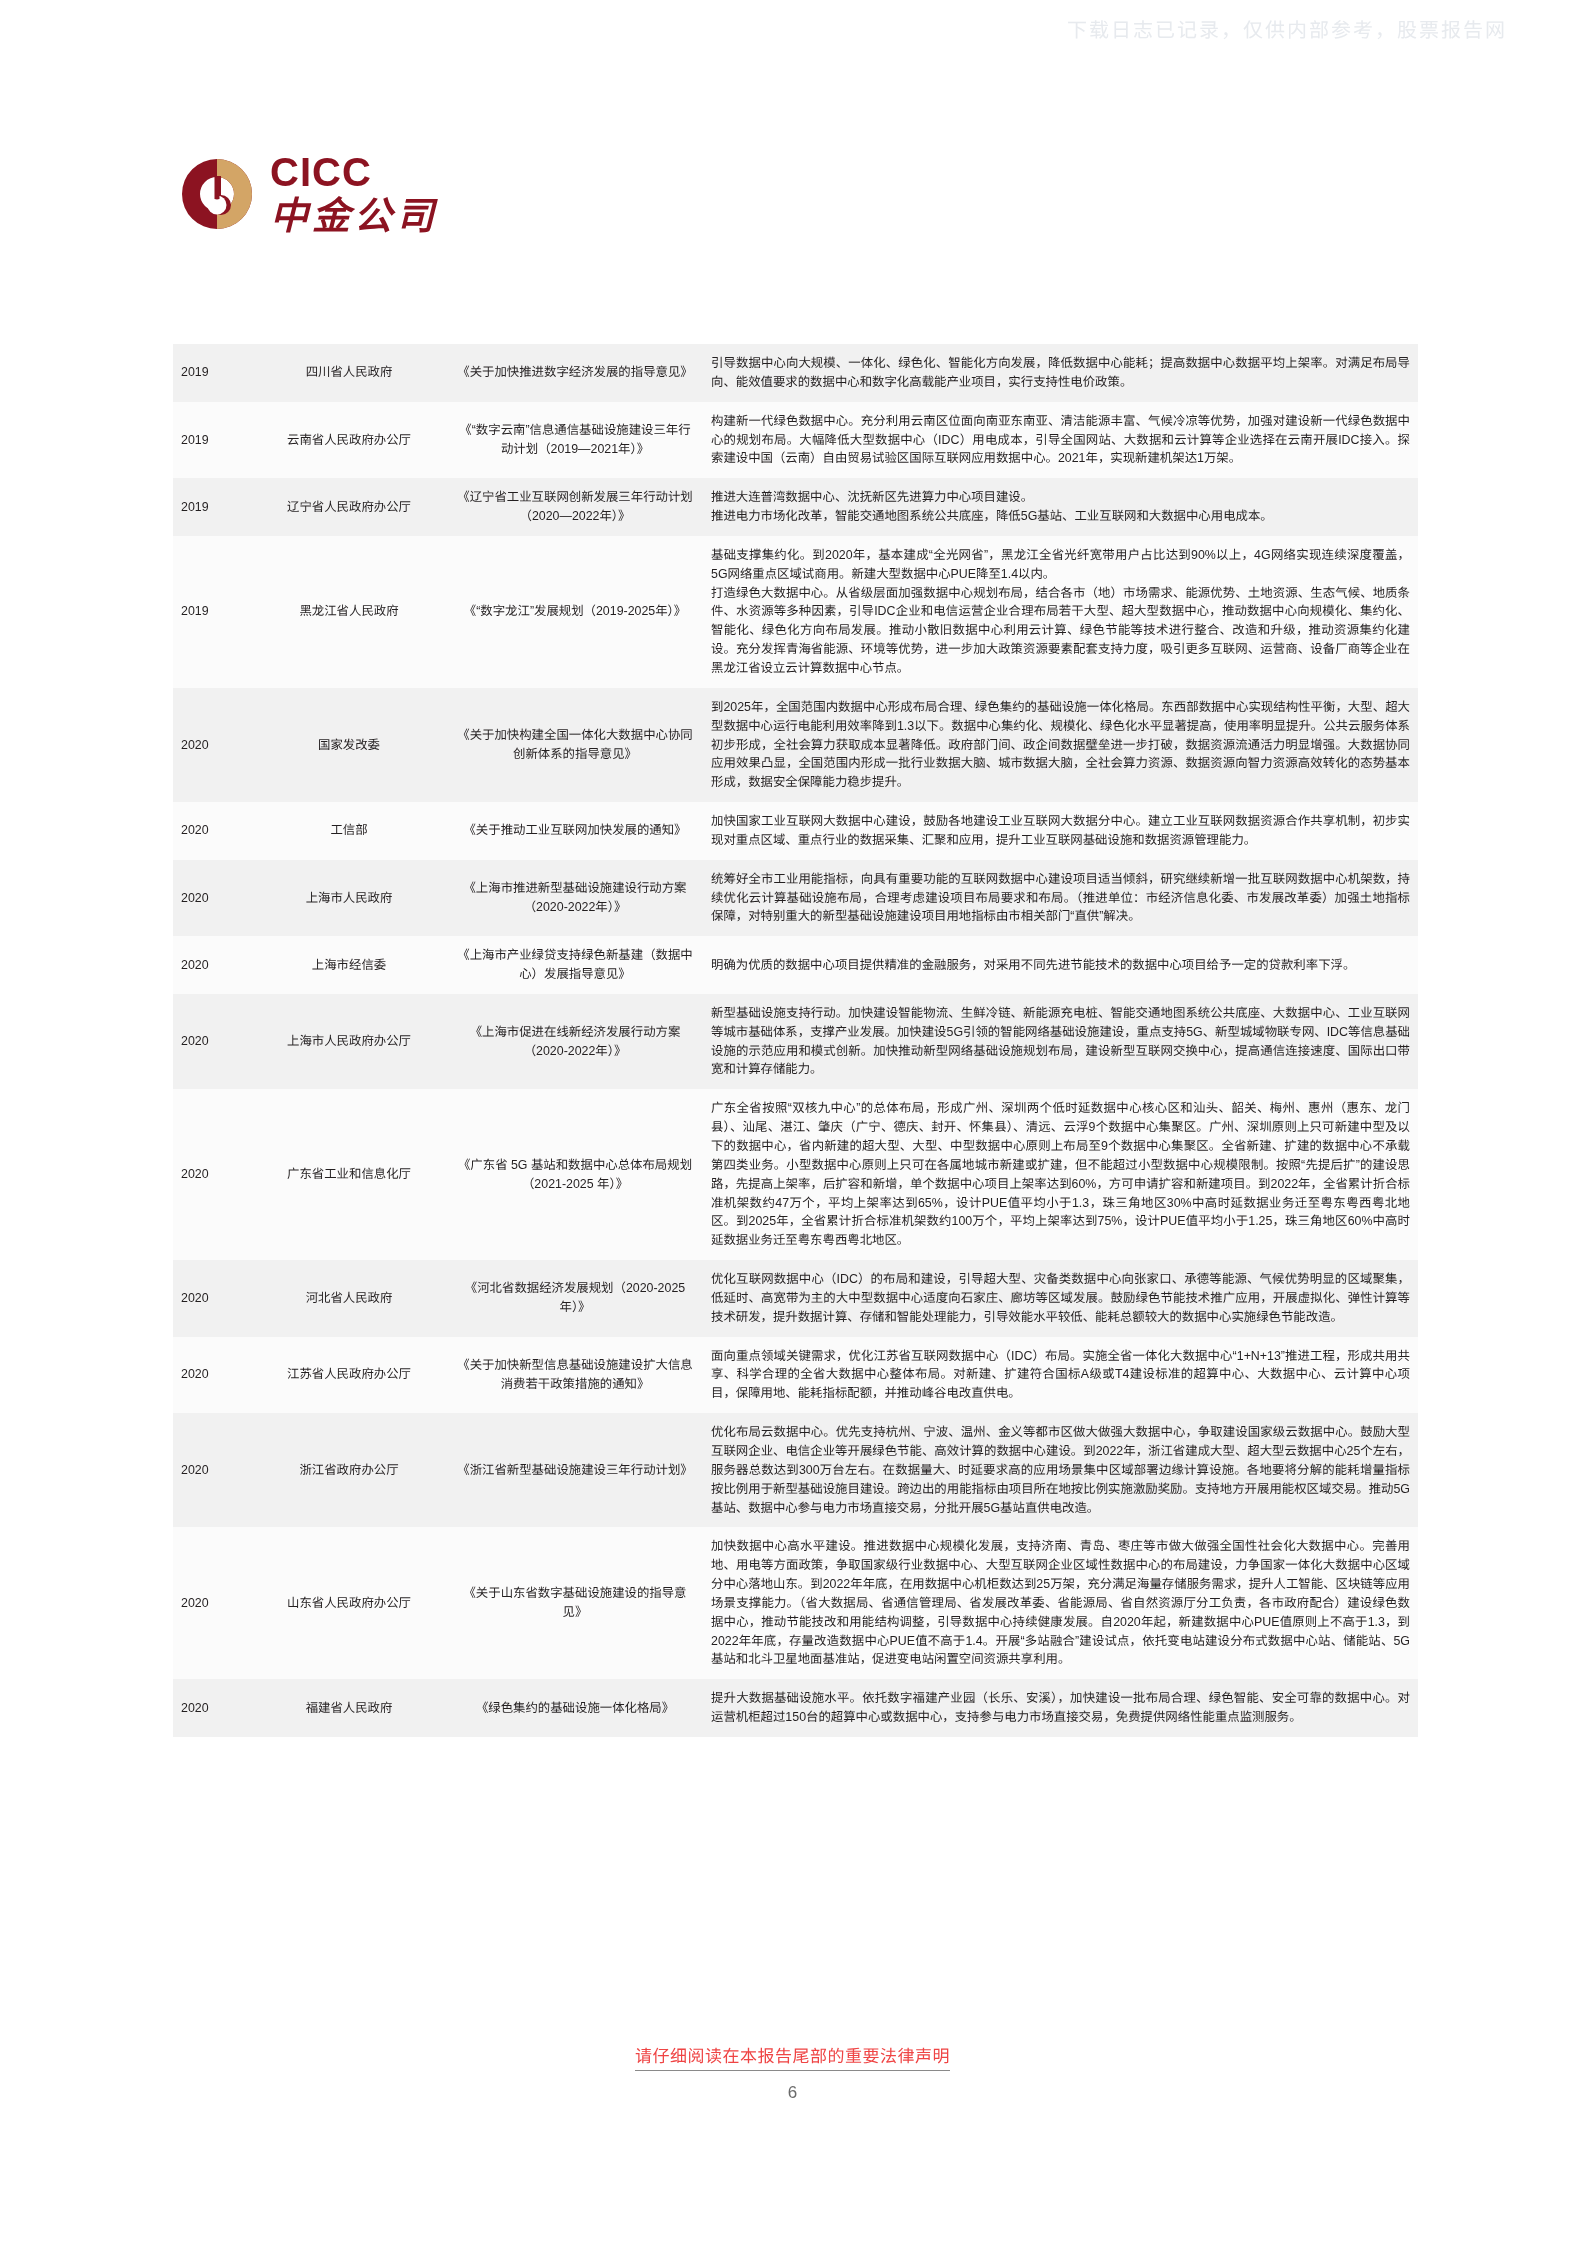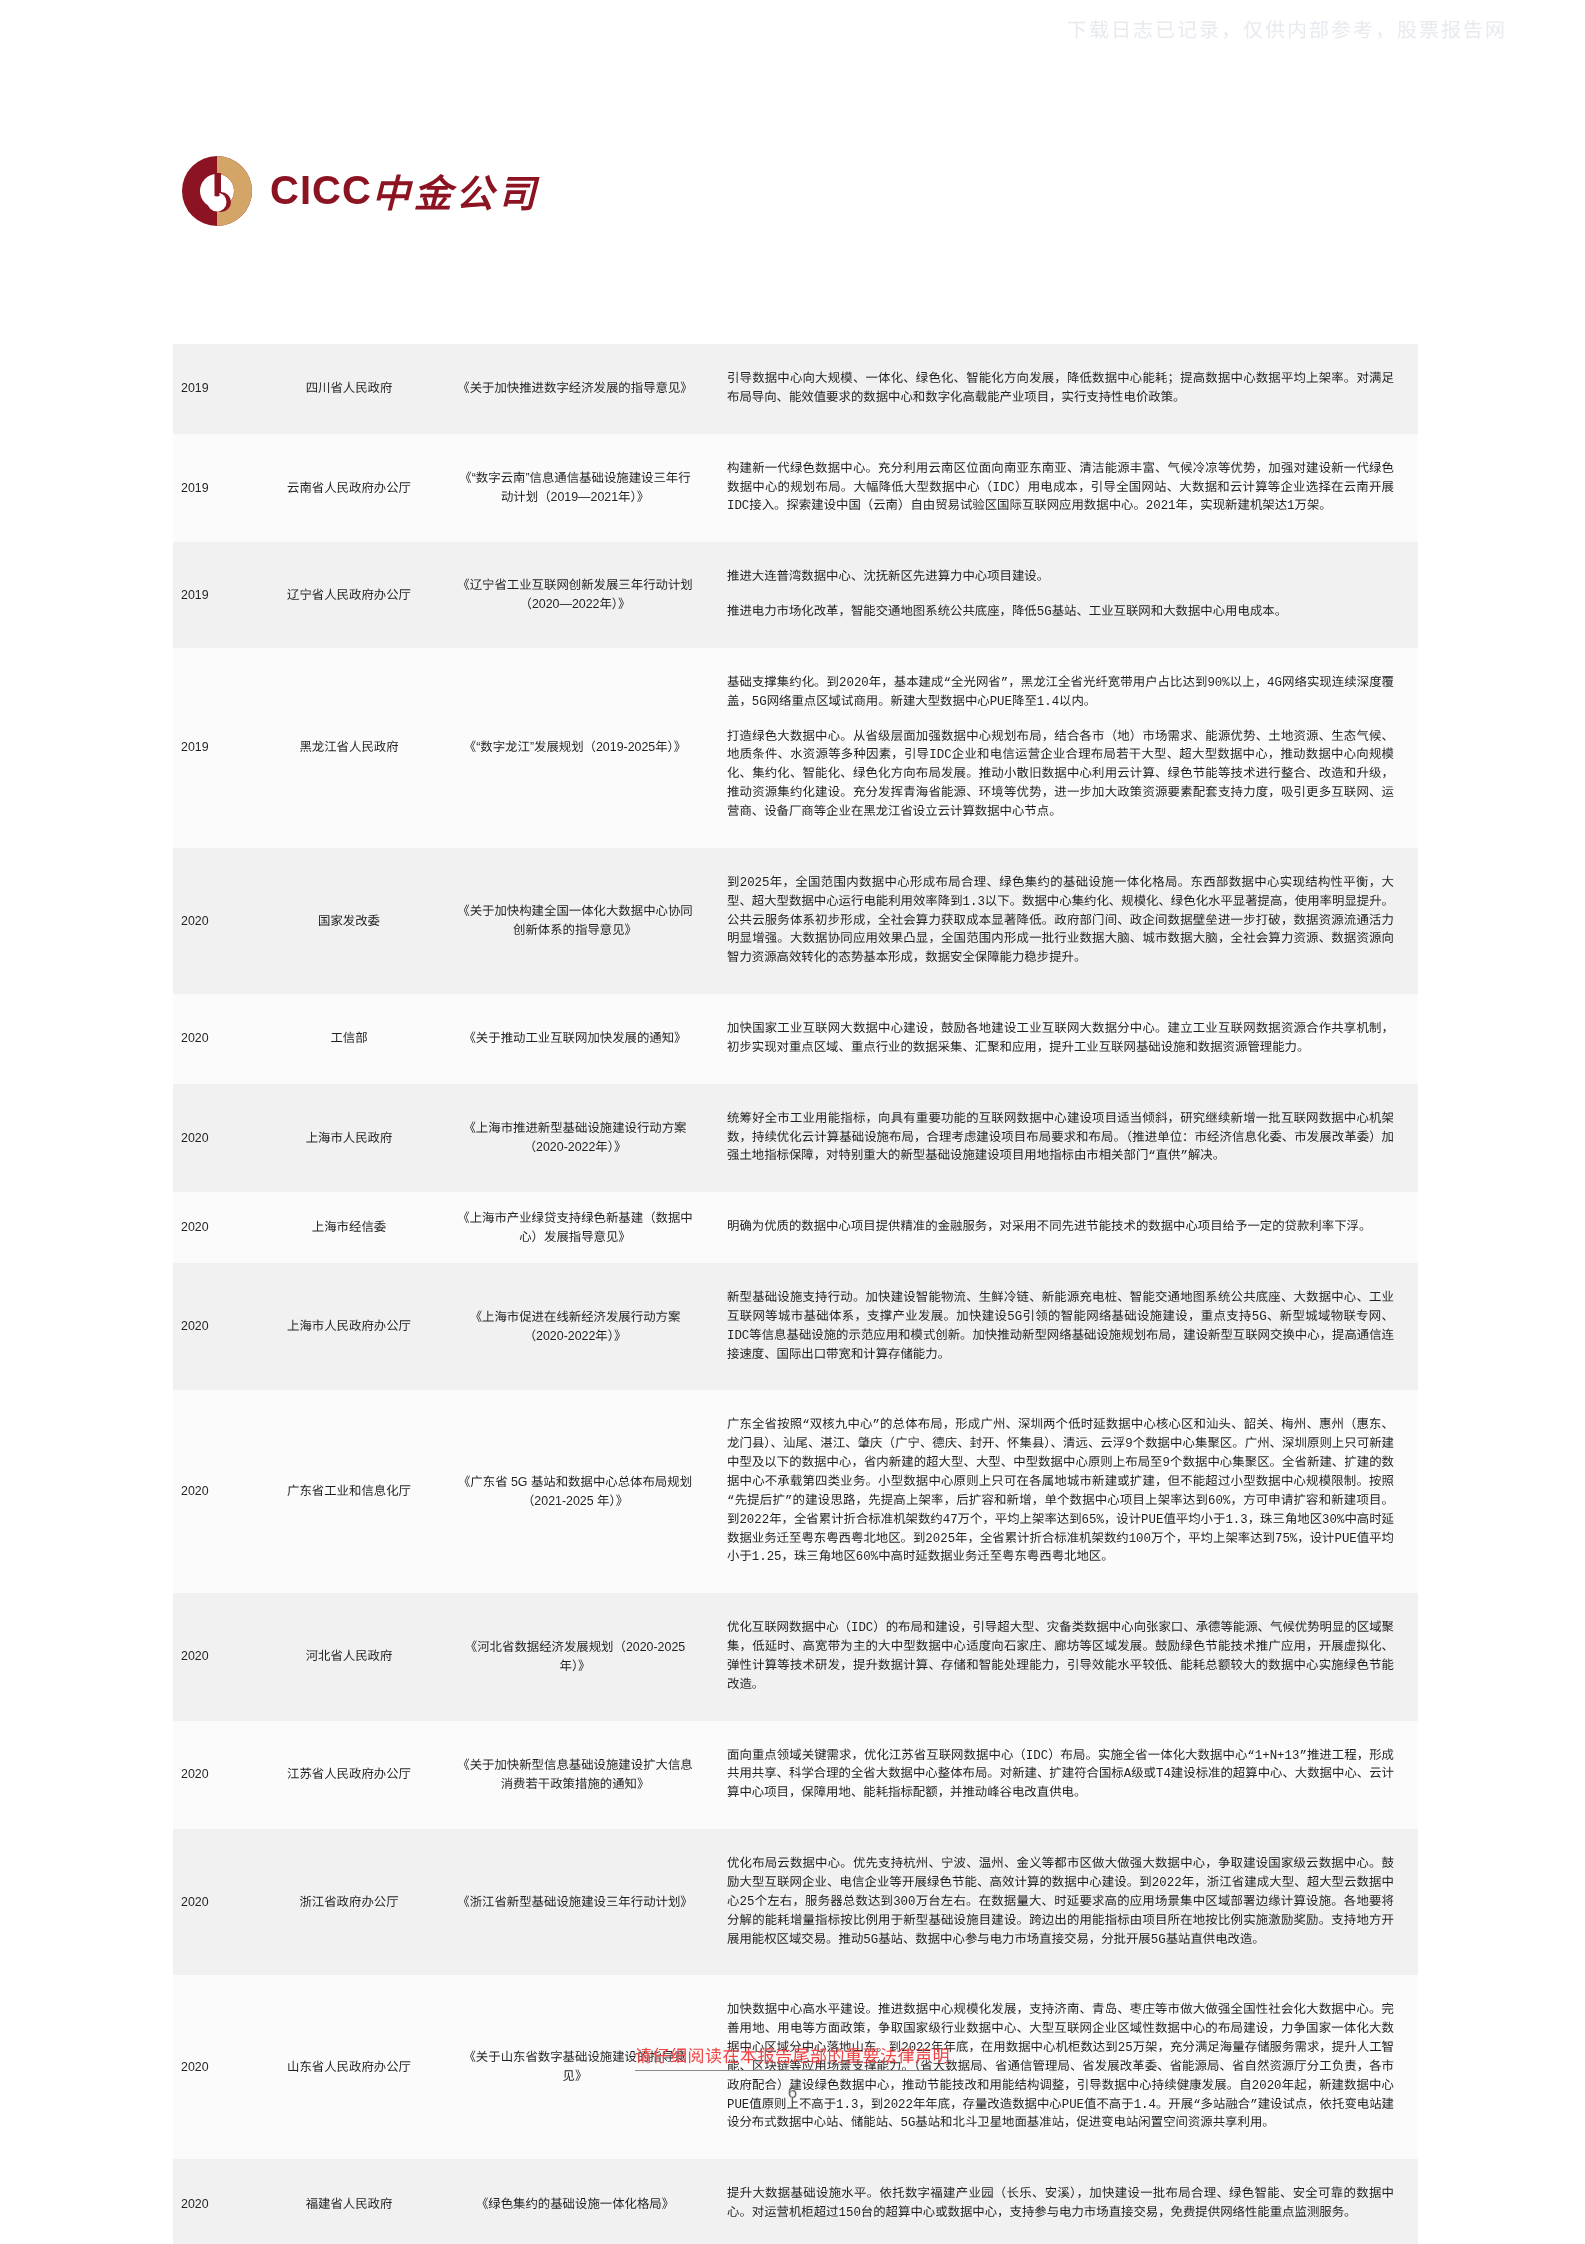--- a/index.html
+++ b/index.html
@@ -49,21 +49,21 @@
   }
   .logo-mark {
     width: 78px;
     height: 78px;
     position: relative;
     flex: 0 0 auto;
   }
   .logo-mark svg { display: block; }
   .logo-text {
     display: flex;
-    flex-direction: row;
+    flex-direction: column;
     justify-content: flex-start;
     line-height: 1;
   }
   .logo-text .en {
     font-size: 40px;
     font-weight: bold;
     color: #8c1321;
     letter-spacing: 1px;
     font-family: "Liberation Sans", sans-serif;
   }
@@ -93,21 +93,21 @@
     line-height: 1.52;
   }
   .policy-table tr.odd td { background: #f1f1f1; }
   .policy-table tr.even td { background: #fbfbfb; }
 
   .col-year   { width: 78px;  text-align: left; }
   .col-agency { width: 196px; text-align: center; }
   .col-policy { width: 256px; text-align: center; }
   .col-desc   { width: 715px; text-align: justify; text-justify: inter-ideograph; padding-left: 14px; padding-right: 10px; }
 
-  .col-desc p { margin: 16px; font-family: Liberation Mono, monospace; }
+  .col-desc p { margin: 0; }
 
   
   .footer {
     position: absolute;
     left: 0;
     right: 0;
     top: 2042px;
     text-align: center;
   }
   .footer .legal {

